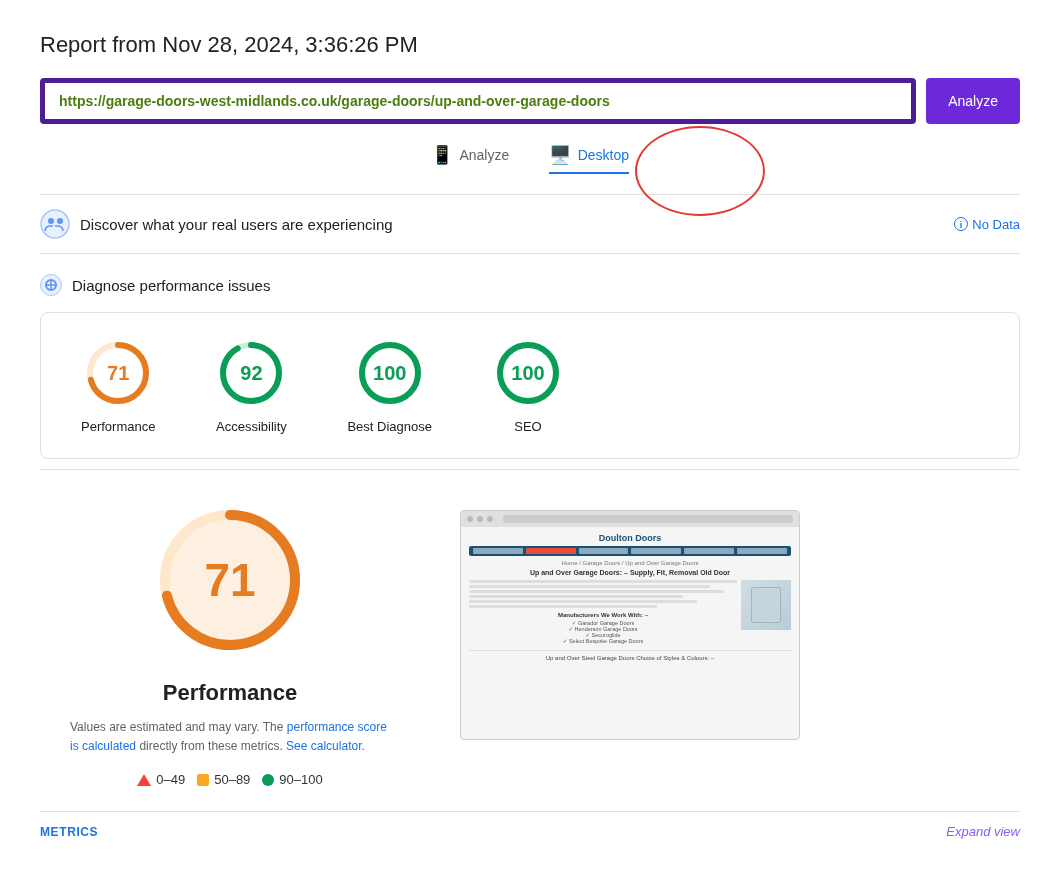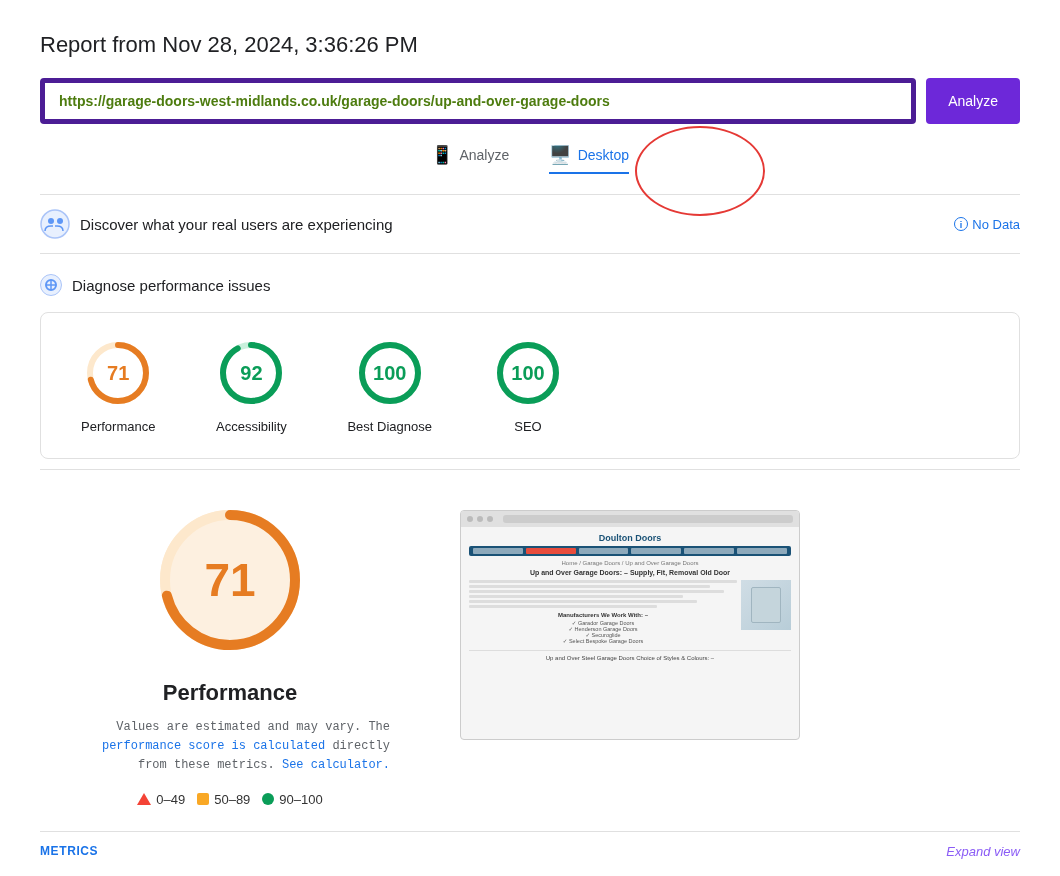--- a/index.html
+++ b/index.html
@@ -196,24 +196,23 @@
     }
     .perf-title {
       font-size: 22px;
       font-weight: 700;
       color: #202124;
       margin-bottom: 12px;
     }
     .perf-note {
       font-size: 12px;
       color: #5f6368;
-      text-align: right;
+      text-align: left;
       line-height: 1.6;
       max-width: 320px;
-      font-family: Liberation Mono, monospace;
     }
     .perf-note a {
       color: #1a73e8;
       text-decoration: none;
     }
     .legend-row {
       display: flex;
       gap: 12px;
       margin-top: 16px;
       align-items: center;

